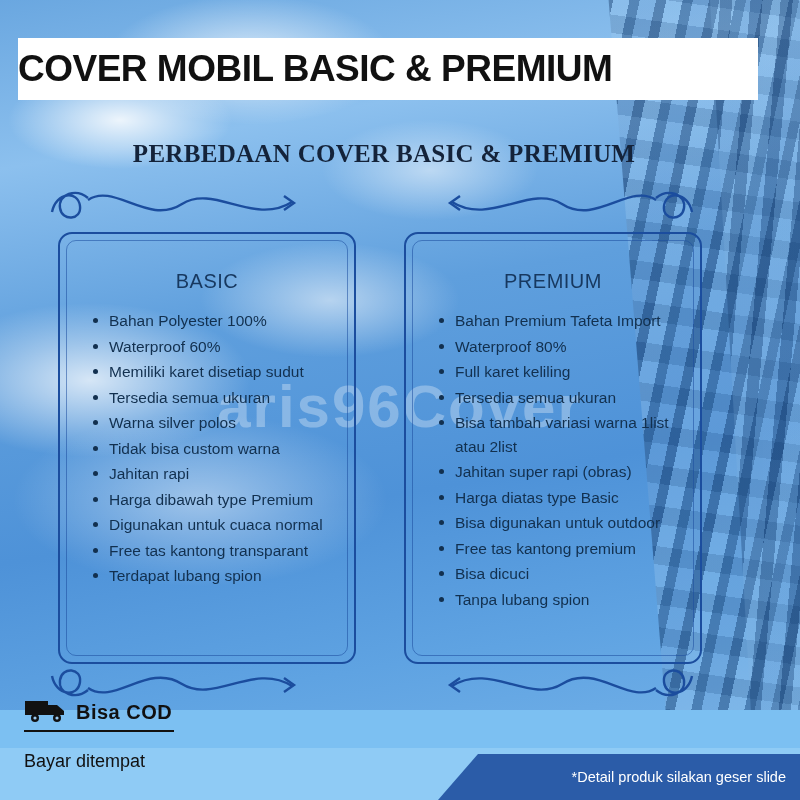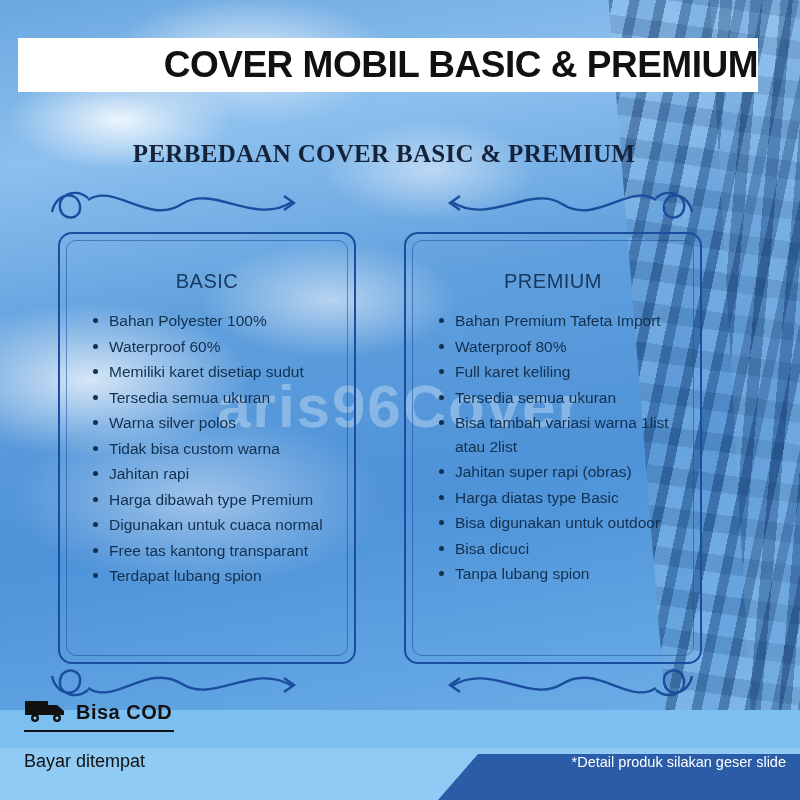--- a/index.html
+++ b/index.html
@@ -95,25 +95,25 @@
     font-family: "Liberation Sans", sans-serif;
     user-select: none;
   }
 
   
   .title-bar {
     position: absolute;
     left: 18px;
     top: 38px;
     width: 740px;
-    height: 54px;
+    height: 62px;
     background: #ffffff;
     display: flex;
     align-items: center;
-    justify-content: flex-end;
+    justify-content: flex-start;
   }
   .title-bar h1 {
     margin: 0;
     font-family: "Liberation Sans", sans-serif;
     font-weight: bold;
     font-size: 37px;
     letter-spacing: -0.5px;
     color: #111111;
     white-space: nowrap;
   }
@@ -234,21 +234,21 @@
 
   
   .note {
     position: absolute;
     right: 0;
     bottom: 0;
     width: 362px;
     height: 46px;
     background: #2b5ca8;
     display: flex;
-    align-items: flex-start;
+    align-items: center;
     justify-content: flex-end;
     padding-right: 14px;
     box-sizing: border-box;
     clip-path: polygon(40px 0, 100% 0, 100% 100%, 0 100%);
   }
   .note span {
     color: #ffffff;
     font-size: 14.5px;
     font-family: "Liberation Sans", sans-serif;
   }
@@ -321,20 +321,21 @@
     <div class="panel-heading">PREMIUM</div>
     <ul>
       <li>Bahan Premium Tafeta Import</li>
       <li>Waterproof 80%</li>
       <li>Full karet keliling</li>
       <li>Tersedia semua ukuran</li>
       <li>Bisa tambah variasi warna 1list atau 2list</li>
       <li>Jahitan super rapi (obras)</li>
       <li>Harga diatas type Basic</li>
       <li>Bisa digunakan untuk outdoor</li>
+      <li>Free tas kantong premium</li>
       <li>Bisa dicuci</li>
       <li>Tanpa lubang spion</li>
     </ul>
   </div>
 
   <div class="cod">
     <div class="cod-row">
       <span>
         <svg width="44" height="26" viewBox="0 0 44 26">
           <rect x="1" y="4" width="23" height="14" fill="#111"></rect>

